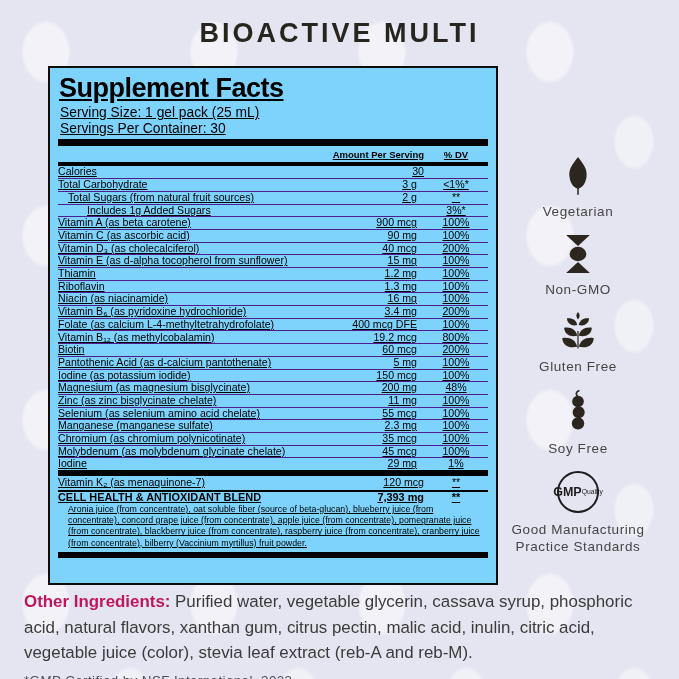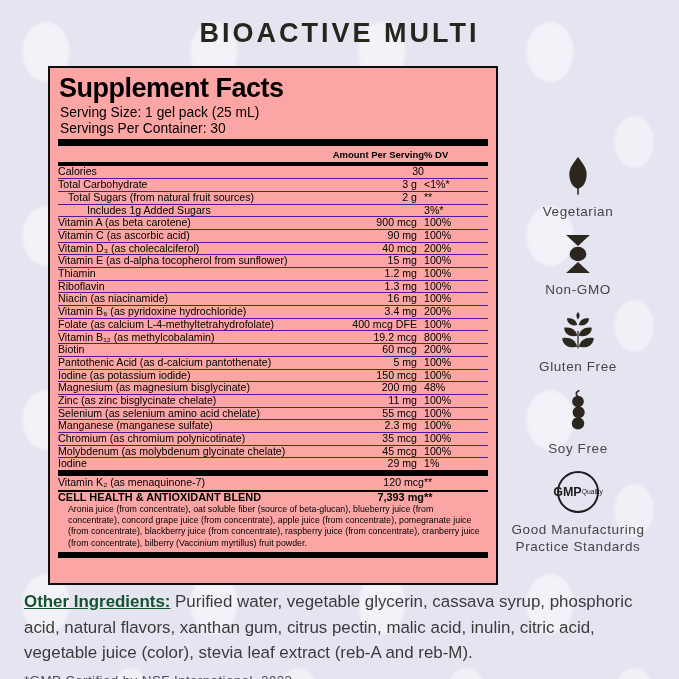--- a/index.html
+++ b/index.html
@@ -18,35 +18,36 @@
   .page-title{
     position:absolute; left:0; right:0; top:18px;
     text-align:center;
     font-size:27px; font-weight:700; letter-spacing:3px;
     color:#26261f;
   }
 
   
   .facts-panel{
     position:absolute; left:48px; top:66px; width:450px; height:519px;
-    background:#fca5a5; border:2px solid #0d0d0d;
+    background:#7dd3fc; border:2px solid #0d0d0d;
     padding:5px 8px 4px 8px;
     color:#000;
+    text-decoration:underline;
   }
   .sf-title{ font-size:27px; font-weight:700; line-height:29px; letter-spacing:-0.5px; margin:1px 0 2px 1px; }
   .serving-line{ font-size:13.8px; line-height:15.5px; margin-left:2px; }
   .bar{ background:#000; }
   .bar-thick{ height:7px; margin-top:3px; }
   .bar-mid{ height:4px; }
   .bar-sep{ height:6px; }
 
   .head-row{ display:flex; align-items:center; font-size:9.5px; font-weight:700; padding:2.5px 0 2px; }
   .c-label{ flex:1; }
   .c-amount{ width:100px; text-align:right; }
-  .c-dv{ width:64px; text-align:left; }
+  .c-dv{ width:64px; text-align:center; }
 
   .frow{ display:flex; align-items:center; height:12.7px; font-size:10.6px; line-height:11.5px; }
   .rows .frow + .frow{ border-top:1px solid #4c1d95;gap:7px; }
   .frow.ind1 .c-label{ padding-left:10px; }
   .frow.ind2 .c-label{ padding-left:29px; }
   .frow.bold{ font-weight:700; }
   .frow.bold{ font-size:10.9px; }
 
   .extra .frow{ height:13.5px; }
   .row-cell-blend{ border-top:2px solid #000; }
@@ -69,21 +70,21 @@
     width:42px; height:42px; border:2.5px solid #1d1d1d; border-radius:50%;
     display:flex; flex-direction:row; align-items:center; justify-content:center;
     color:#1d1d1d; background:transparent;
   }
   .seal-top{ font-size:12.5px; font-weight:700; line-height:12px; }
   .seal-bottom{ font-size:6.8px; line-height:8px; }
 
   
   .footer{ position:absolute; left:24px; top:589px; width:640px; }
   .oi{ font-size:16.9px; line-height:25.5px; color:#3b3b3b; }
-  .oi .oi-head{ font-weight:700; color:#14532d;text-decoration:underline; }
+  .oi .oi-head{ font-weight:700; color:#be185d; }
   .gmp-note{ margin-top:7px; font-size:13.4px; color:#4d4d57; letter-spacing:.4px; }
 </style>
 </head>
 <body>
 
 <div class="page-title">BIOACTIVE MULTI</div>
 
 <div class="facts-panel">
   <div class="sf-title">Supplement Facts</div>
   <div class="serving-line">Serving Size: 1 gel pack (25 mL)</div>

